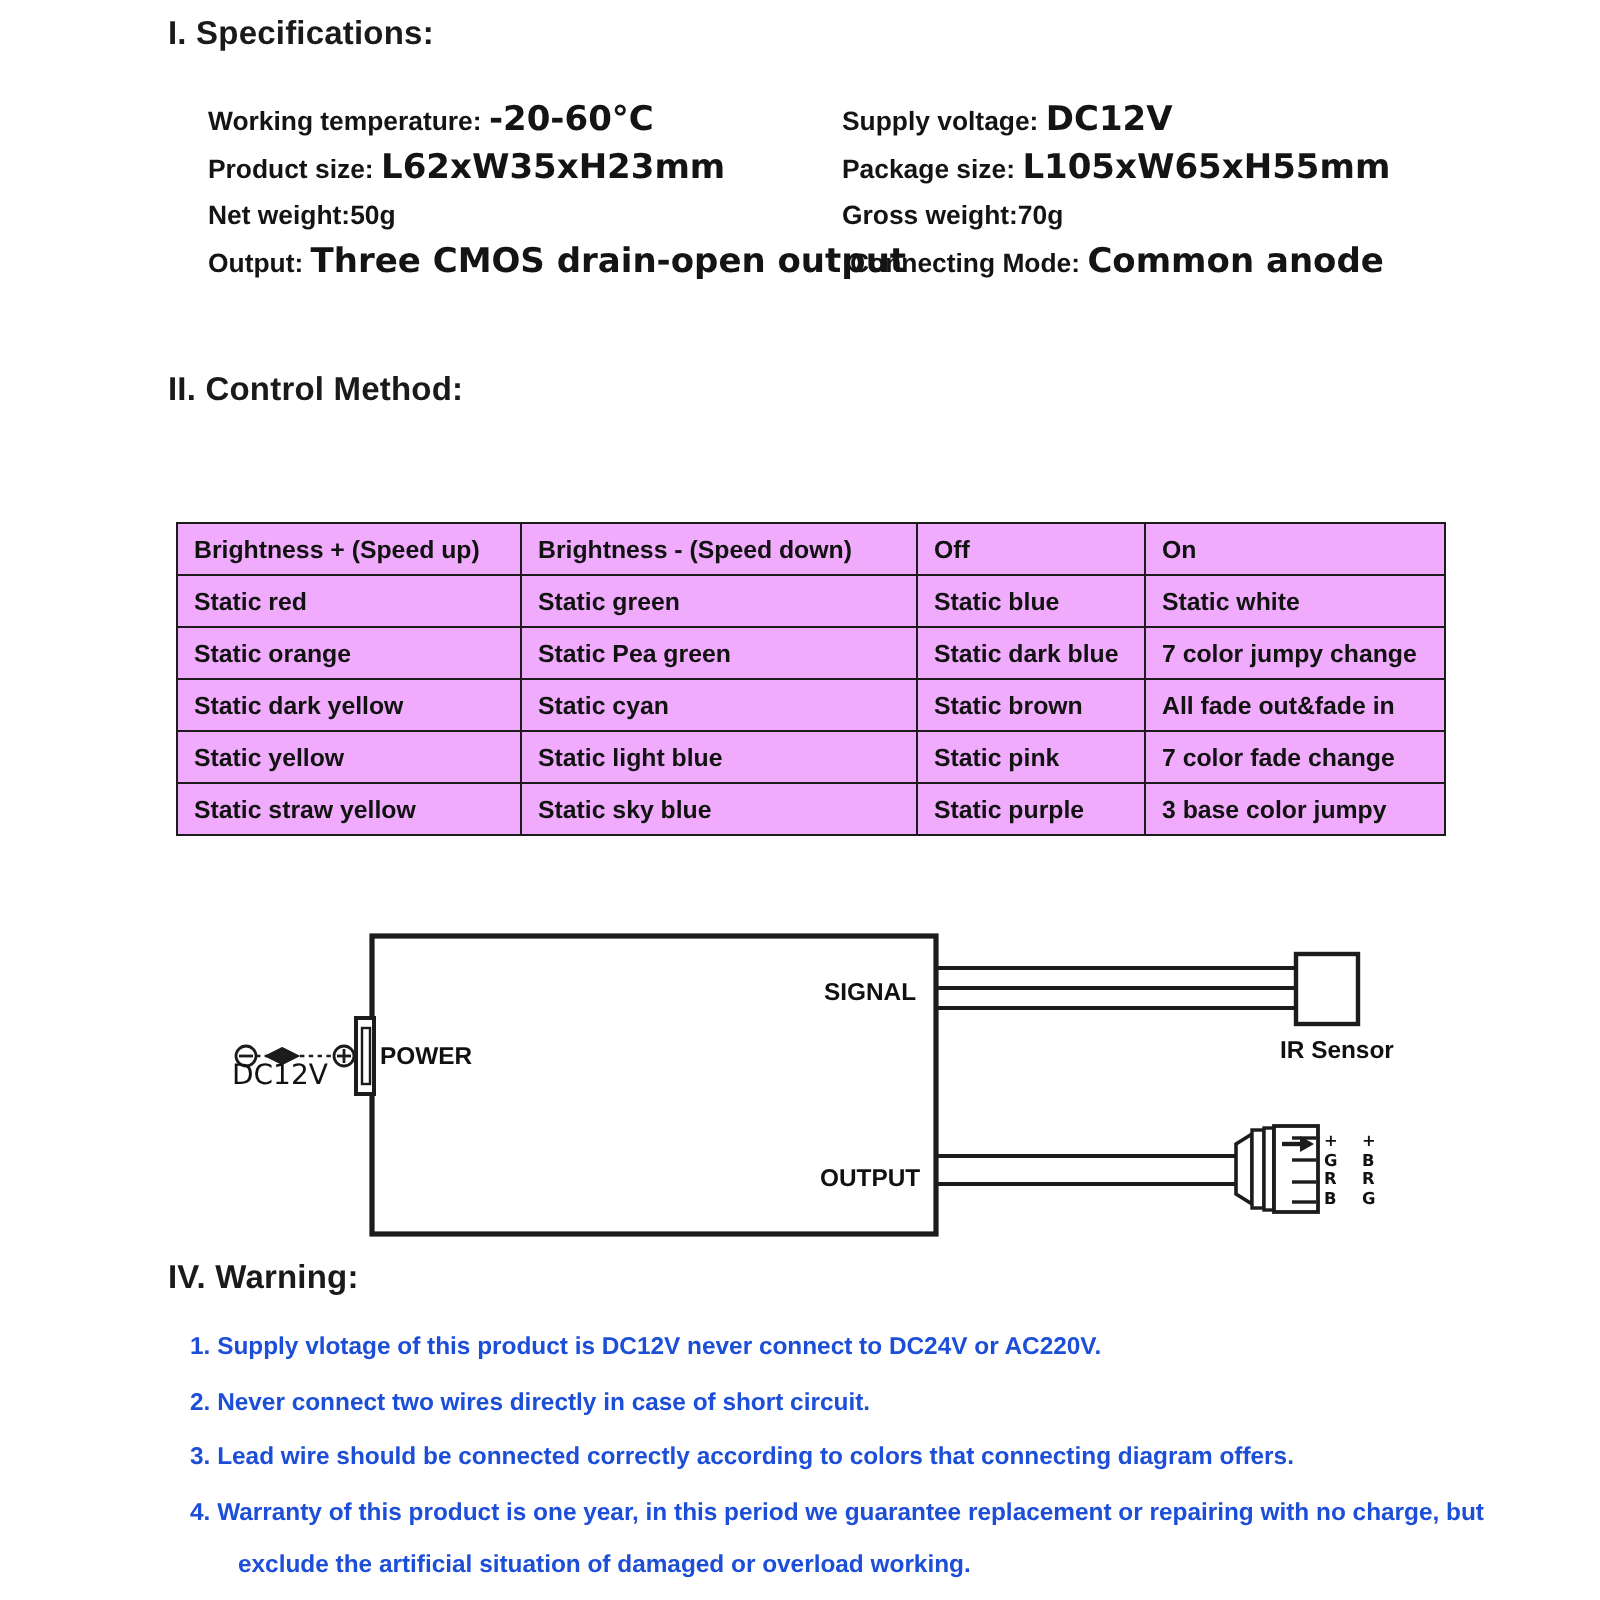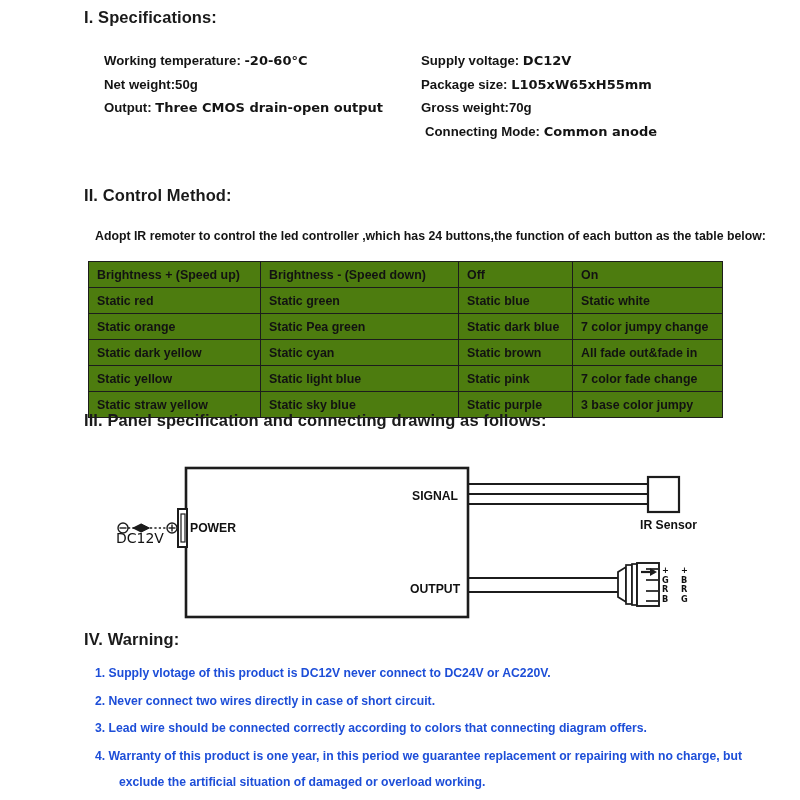--- a/index.html
+++ b/index.html
@@ -47,21 +47,21 @@
   #spec-col-left  { left: 104px; top: 49px; }
   #spec-col-right { left: 421px; top: 49px; }
   .spec-line {
     white-space: nowrap;
     line-height: 23.5px;
     height: 23.5px;
   }
   .spec-line .val {
     font-family: "DejaVu Sans", sans-serif;
     font-weight: bold;
-    font-size: 13px;
+    font-size: 17px;
   }
   #spec-col-right .spec-line:nth-child(4) { padding-left: 4px; }
 
   
   #control-intro {
     position: absolute;
     left: 95px;
     top: 229px;
     font-size: 12.3px;
     font-weight: bold;
@@ -70,21 +70,21 @@
   }
 
   
   #button-table {
     position: absolute;
     left: 88px;
     top: 261px;
     width: 634px;
     border-collapse: collapse;
     table-layout: fixed;
-    background: #4d7c0f;
+    background: #f0abfc;
   }
   #button-table td {
     border: 1.6px solid #1c1c1c;
     font-size: 12.4px;
     font-weight: bold;
     color: #121212;
     padding: 2px 0 2px 8px;
     height: 21px;
     line-height: 18px;
     white-space: nowrap;
@@ -148,20 +148,24 @@
 <div class="page">
 
   <div class="section-heading" id="sec1-heading">I. Specifications:</div>
 
   <div class="spec-col" id="spec-col-left">
     <div class="spec-line">
       <span>Working temperature:</span>
       <span class="val">-20-60°C</span>
     </div>
     <div class="spec-line">
+      <span>Product size:</span>
+      <span class="val">L62xW35xH23mm</span>
+    </div>
+    <div class="spec-line">
       <span>Net weight:50g</span>
       <span class="val"></span>
     </div>
     <div class="spec-line">
       <span>Output:</span>
       <span class="val">Three CMOS drain-open output</span>
     </div>
   </div>
 
   <div class="spec-col" id="spec-col-right">
@@ -178,21 +182,20 @@
       <span class="val"></span>
     </div>
     <div class="spec-line">
       <span>Connecting Mode:</span>
       <span class="val">Common anode</span>
     </div>
   </div>
 
   <div class="section-heading" id="sec2-heading">II. Control Method:</div>
 
-  <div id="control-intro">Adopt IR remoter to control the led controller ,which has 24 buttons,the function of each button as the table below:</div>
 
   <table id="button-table">
     <colgroup>
       <col class="c1">
         <col class="c2">
         <col class="c3">
         <col class="c4">
     </colgroup>
     <tbody>
       <tr>
@@ -227,21 +230,20 @@
       </tr>
       <tr>
         <td>Static straw yellow</td>
         <td>Static sky blue</td>
         <td>Static purple</td>
         <td>3 base color jumpy</td>
       </tr>
     </tbody>
   </table>
 
-  <div class="section-heading" id="sec3-heading">III. Panel specification and connecting drawing as follows:</div>
 
   <svg id="diagram-svg" width="800" height="800" style="position:absolute;left:0;top:0;pointer-events:none;">
 
     <rect x="186" y="468" width="282" height="149" fill="#ffffff" stroke="#1c1c1c" stroke-width="2.6"></rect>
 
     <rect x="178" y="509" width="9" height="38" fill="#ffffff" stroke="#1c1c1c" stroke-width="2"></rect>
     <rect x="181" y="514" width="4" height="28" fill="#ffffff" stroke="#1c1c1c" stroke-width="1.2"></rect>
 
     <line x1="128" y1="528" x2="178" y2="528" stroke="#1c1c1c" stroke-width="1.3" stroke-dasharray="2.2,2.2"></line>
 

